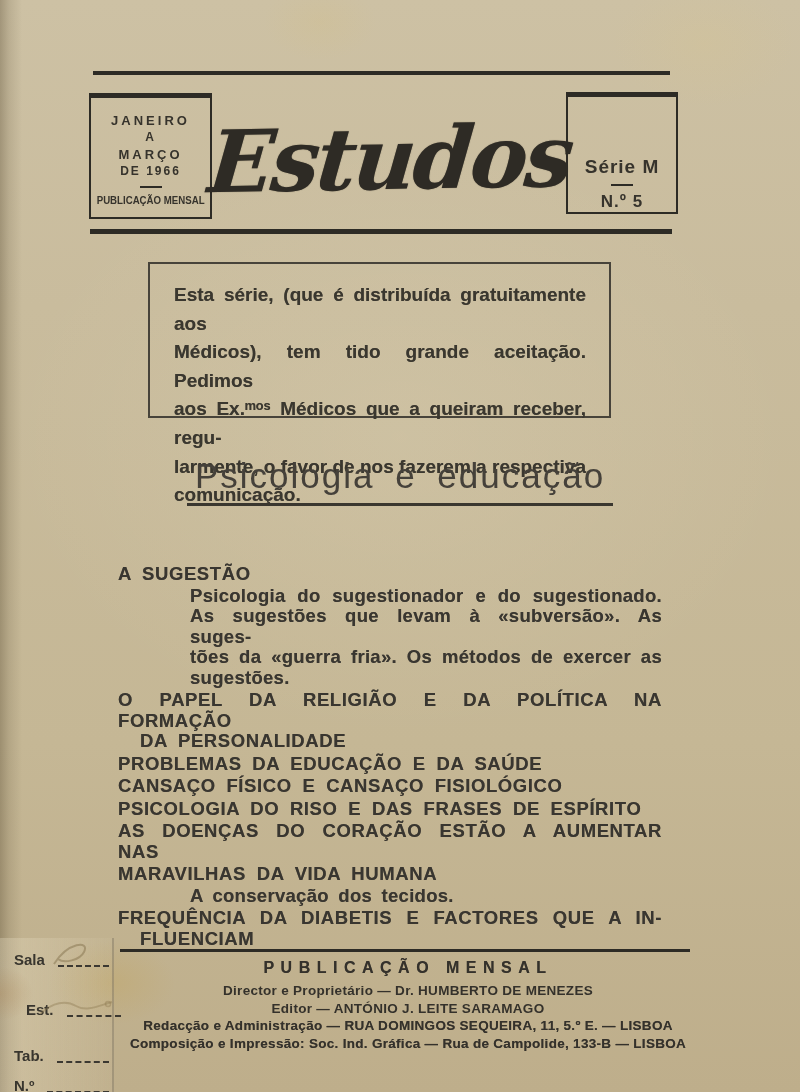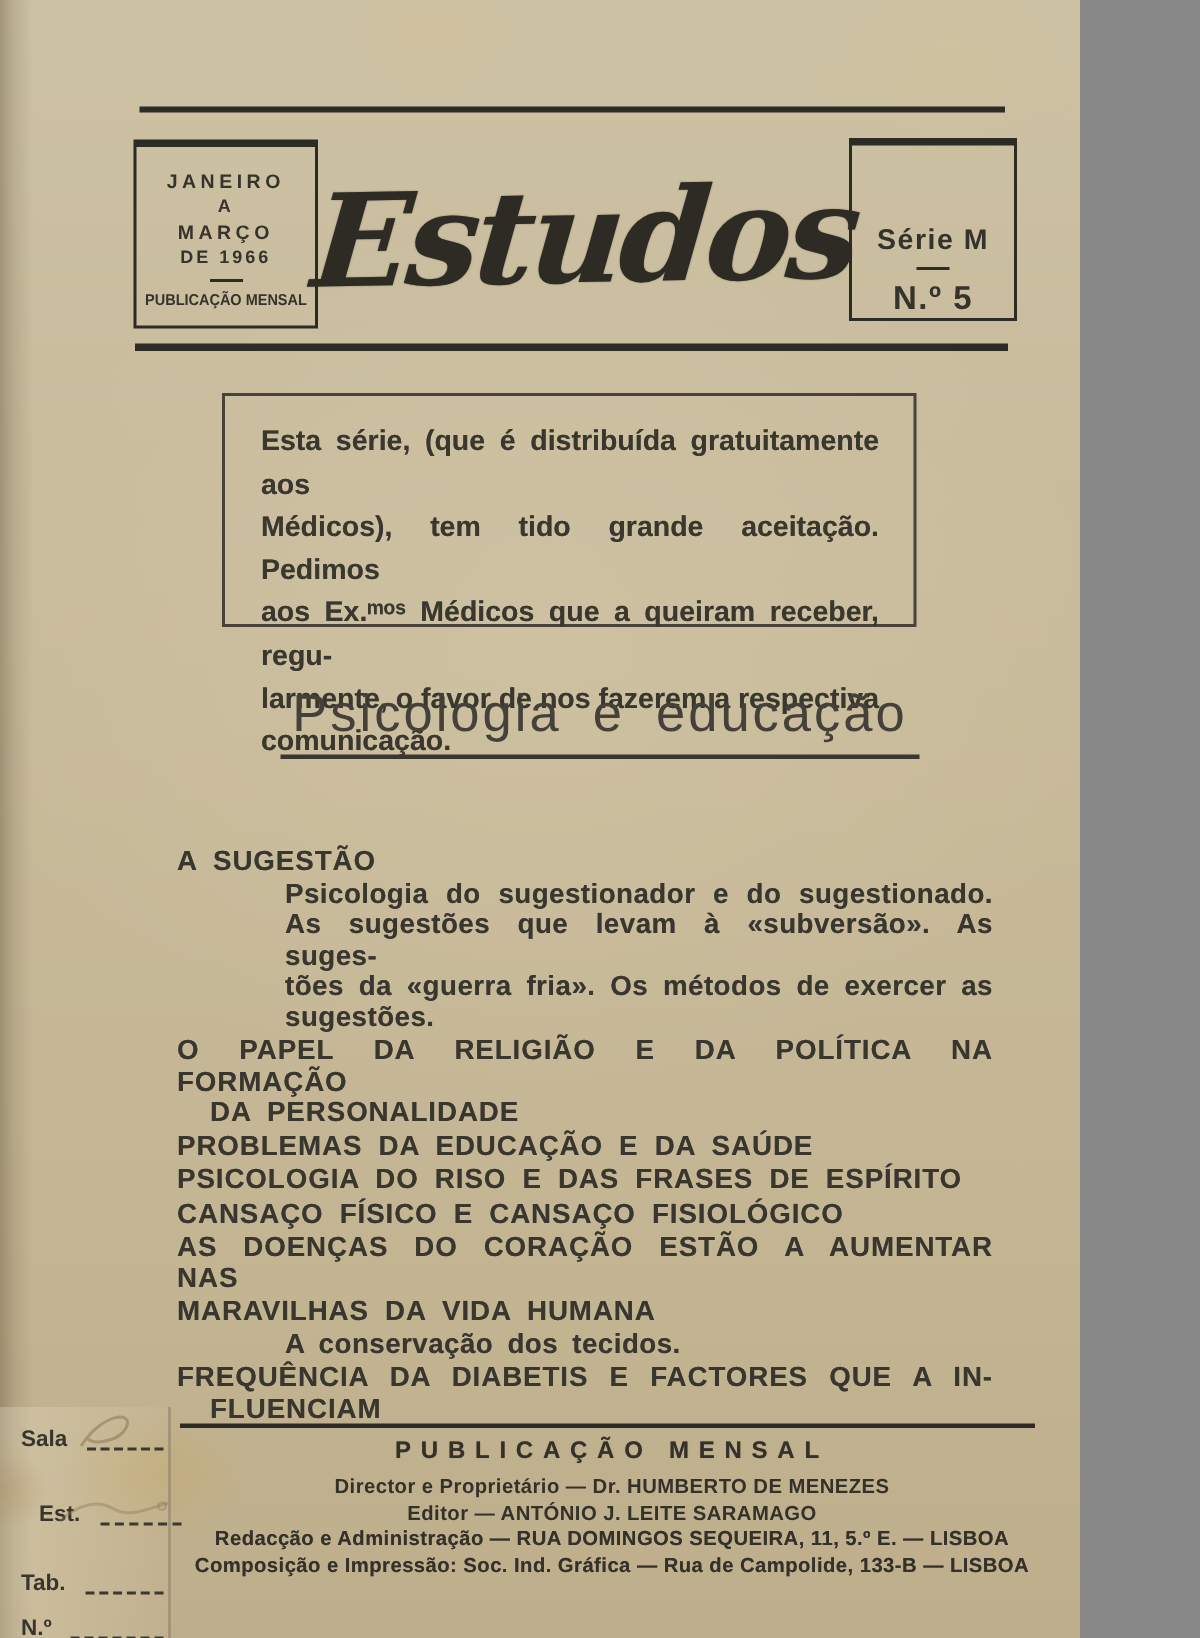--- a/index.html
+++ b/index.html
@@ -1,17 +1,17 @@
 <!DOCTYPE html>
 <html><head>
 <meta charset="utf-8">
 <style>
   html,body{margin:0;padding:0;background:#888;}
   .page{
-    position:relative;width:720px;height:1092px;overflow:hidden;
+    position:relative;width:800px;height:1092px;overflow:hidden;
     font-family:"Liberation Sans","DejaVu Sans",sans-serif;
     color:#36332c;
     background:
       radial-gradient(90px 60px at 14% 90%, rgba(193,162,88,.32), transparent 70%),
       radial-gradient(46px 38px at 0% 91%, rgba(146,104,52,.38), transparent 72%),
       radial-gradient(130px 90px at 88% 4%, rgba(214,196,146,.28), transparent 70%),
       radial-gradient(80px 55px at 40% 2%, rgba(210,191,140,.30), transparent 70%),
       radial-gradient(500px 380px at 50% 40%, rgba(255,248,225,.10), transparent 80%),
       linear-gradient(90deg, rgba(75,62,38,.33) 0px, rgba(75,62,38,.14) 9px, rgba(0,0,0,0) 22px),
       linear-gradient(180deg,#cdc1a4 0%,#c9bc9d 28%,#c5b795 68%,#beae8b 100%);
@@ -39,21 +39,21 @@
     color:#2e2b25;transform:skewX(-6deg) rotate(-1deg);
     text-shadow:0 0 1px rgba(40,35,25,.55);
   }
   .series-box{
     left:566px;top:92px;width:112px;height:122px;box-sizing:border-box;
     border:2px solid #2d2b25;border-top-width:5px;
     display:flex;flex-direction:column;align-items:center;justify-content:flex-end;
     text-align:center;
   }
   .series-label{font-weight:700;font-size:19px;letter-spacing:1px;}
-  .series-number{font-weight:700;font-size:22px;letter-spacing:1px;}
+  .series-number{font-weight:700;font-size:17px;letter-spacing:1px;}
   .thick-rule{left:90px;top:229px;width:582px;height:5px;}
 
   
   .notice{
     left:148px;top:262px;width:463px;height:156px;box-sizing:border-box;
     border:2px solid #47433a;padding:17px 23px 0 24px;
   }
   .notice-line{
     font-weight:700;font-size:19px;line-height:28.6px;color:#3a372f;
     text-shadow:0 0 .4px rgba(58,55,47,.6);
@@ -148,25 +148,25 @@
     <div class="toc-item">
       <div class="toc-h stretch">O PAPEL DA RELIGIÃO E DA POLÍTICA NA FORMAÇÃO</div>
       <div class="toc-h indent2">DA PERSONALIDADE</div>
     </div>
 
     <div class="toc-item">
       <div class="toc-h">PROBLEMAS DA EDUCAÇÃO E DA SAÚDE</div>
     </div>
 
     <div class="toc-item">
+      <div class="toc-h">CANSAÇO FÍSICO E CANSAÇO FISIOLÓGICO</div>
+    </div>
+
+    <div class="toc-item">
       <div class="toc-h">PSICOLOGIA DO RISO E DAS FRASES DE ESPÍRITO</div>
-    </div>
-
-    <div class="toc-item">
-      <div class="toc-h">CANSAÇO FÍSICO E CANSAÇO FISIOLÓGICO</div>
     </div>
 
     <div class="toc-item">
       <div class="toc-h stretch">AS DOENÇAS DO CORAÇÃO ESTÃO A AUMENTAR NAS</div>
     </div>
 
     <div class="toc-item">
       <div class="toc-h">MARAVILHAS DA VIDA HUMANA</div>
       <div class="toc-d">
         <div class="toc-h">A conservação dos tecidos.</div>

